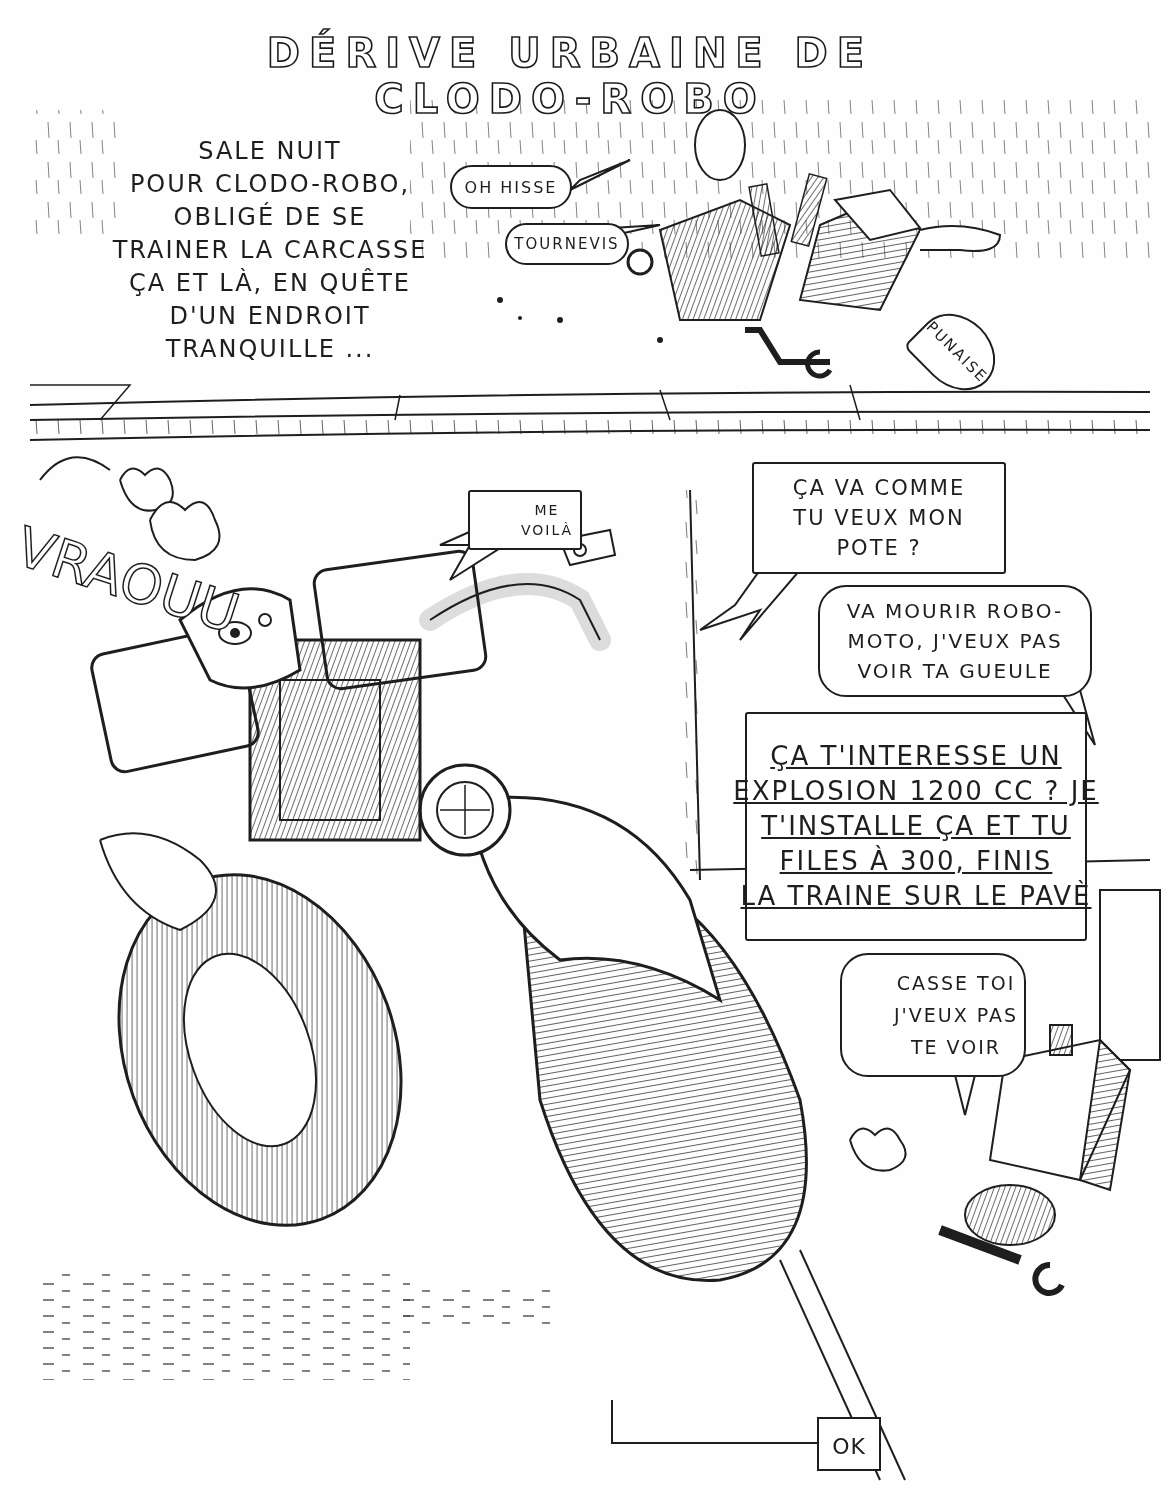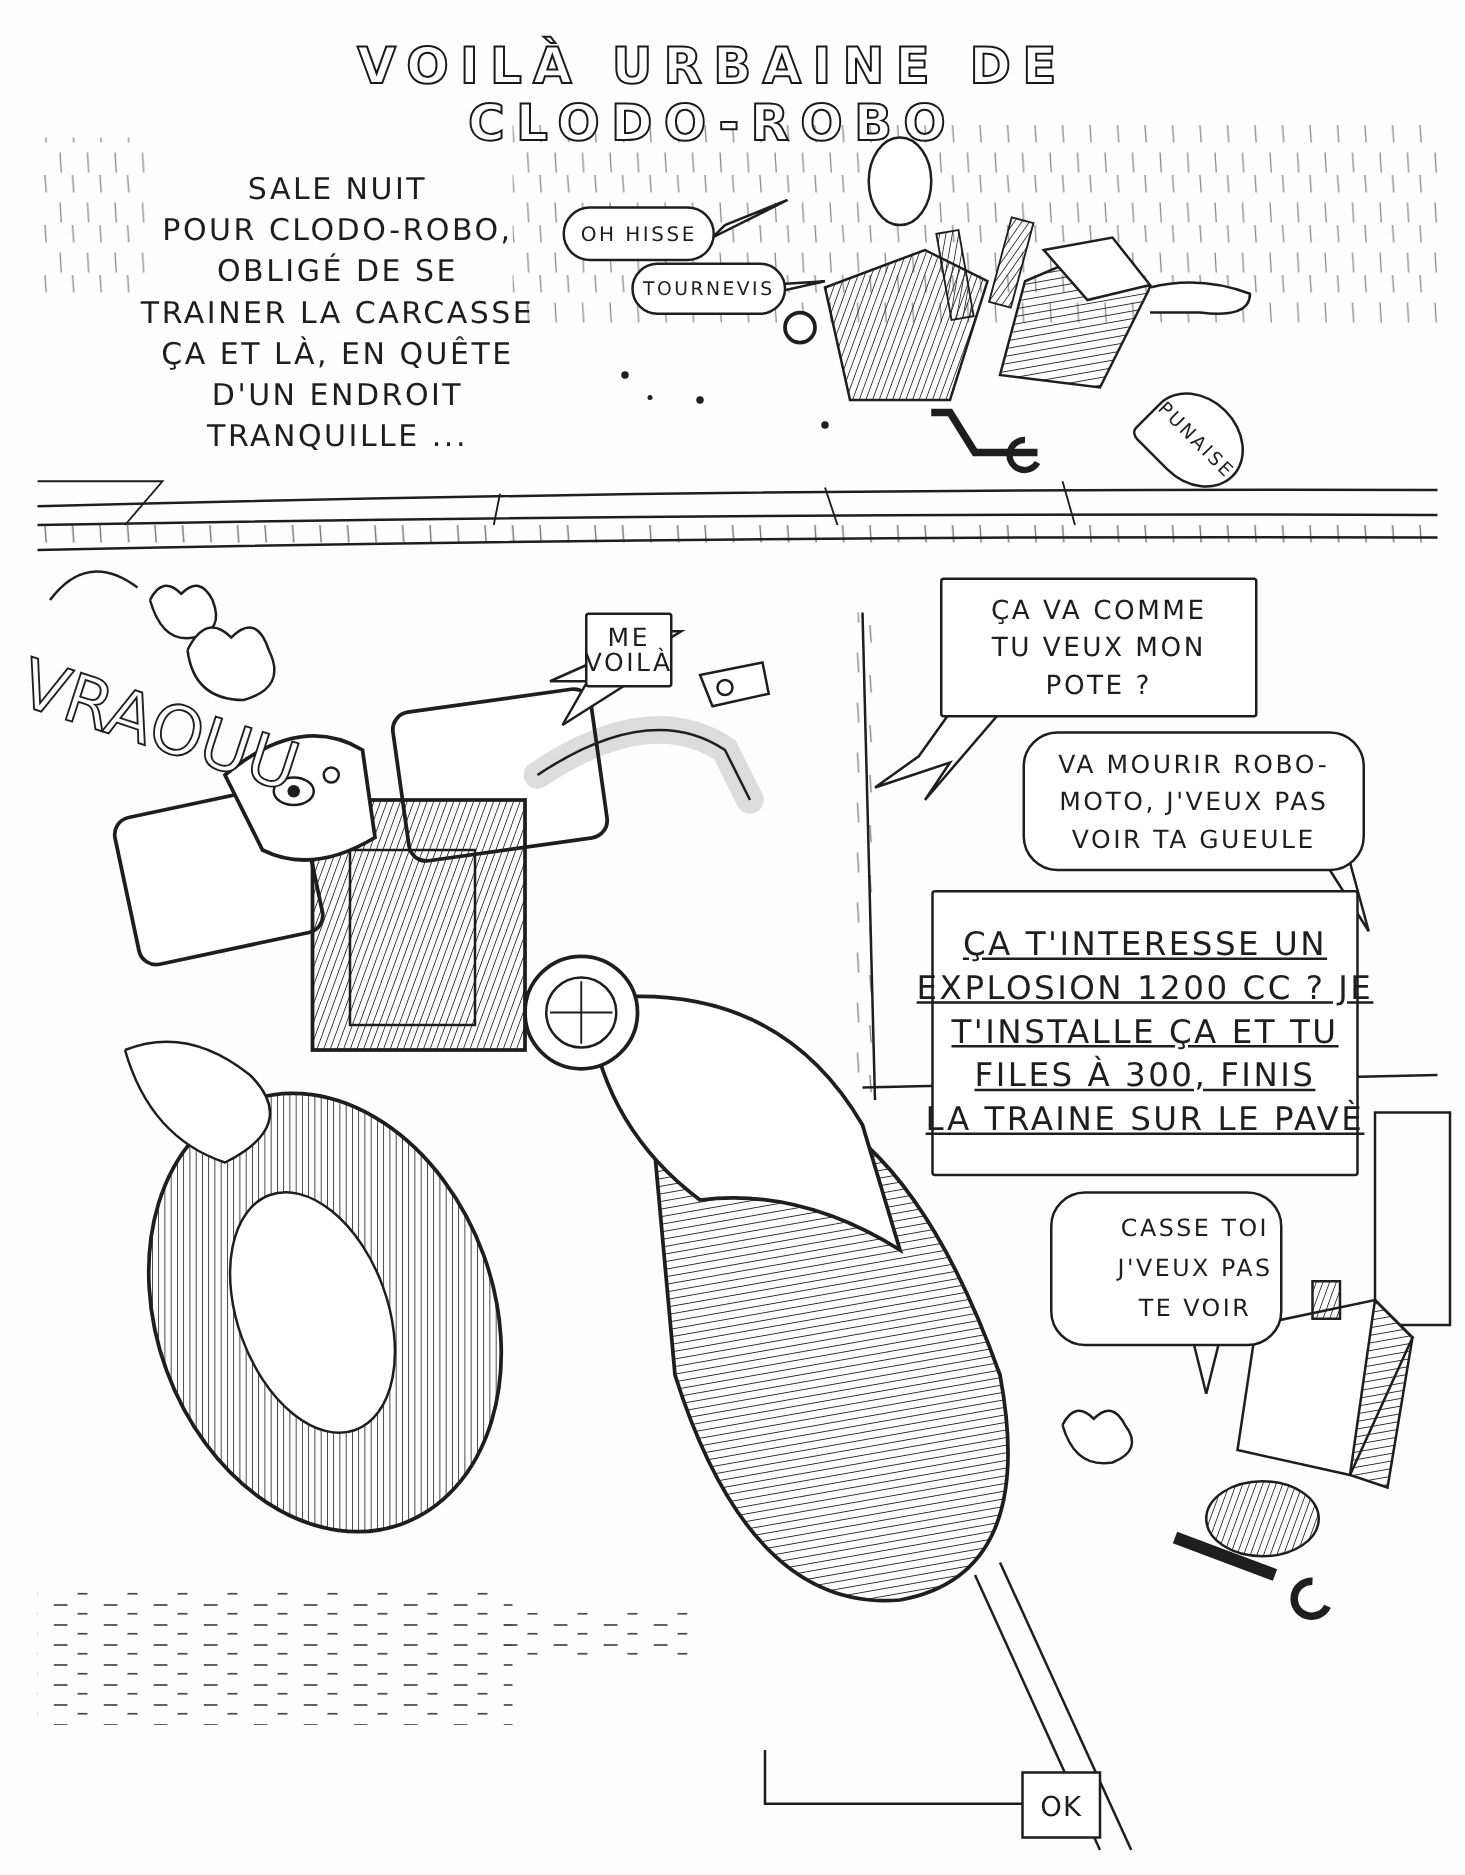--- a/index.html
+++ b/index.html
@@ -124,45 +124,45 @@
     <rect x="818" y="1418" width="62" height="52" fill="#fff" stroke="#1e1e1e" stroke-width="2"></rect>
 
     <polygon points="530,505 545,505 480,545 505,545 450,580 470,545 440,545" fill="#fff" stroke="#1e1e1e" stroke-width="2"></polygon>
     <polygon points="760,570 800,570 740,640 760,610 700,630 735,605" fill="#fff" stroke="#1e1e1e" stroke-width="2"></polygon>
     <polygon points="1060,690 1080,690 1095,745" fill="#fff" stroke="#1e1e1e" stroke-width="2"></polygon>
     <polygon points="955,1075 975,1075 965,1115" fill="#fff" stroke="#1e1e1e" stroke-width="2"></polygon>
     <polygon points="570,190 580,180 630,160" fill="#fff" stroke="#1e1e1e" stroke-width="2"></polygon>
     <polygon points="570,245 580,230 660,225" fill="#fff" stroke="#1e1e1e" stroke-width="2"></polygon>
   </svg>
 
-  <div class="title">VOILÀ URBAINE DE CLODO-ROBO</div>
+  <div class="title">DÉRIVE URBAINE DE CLODO-ROBO</div>
 
   <div class="narration hand">
     <div>SALE NUIT</div>
     <div>POUR CLODO-ROBO,</div>
     <div>OBLIGÉ DE SE</div>
     <div>TRAINER LA CARCASSE</div>
     <div>ÇA ET LÀ, EN QUÊTE</div>
     <div>D'UN ENDROIT</div>
     <div>TRANQUILLE ...</div>
   </div>
 
   <div class="bubble round hand" style="left:450px;top:165px;width:118px;height:40px;font-size:16px;">
     <div>OH HISSE</div>
   </div>
-  <div class="bubble round hand" style="left:505px;top:210px;width:120px;height:38px;font-size:15px;">
+  <div class="bubble round hand" style="left:505px;top:223px;width:120px;height:38px;font-size:15px;">
     <div>TOURNEVIS</div>
   </div>
   <div class="bubble hand" style="left:915px;top:318px;width:80px;height:64px;font-size:15px;border-radius:50% 50% 50% 10%;transform:rotate(45deg);">
     <div>PUNAISE</div>
   </div>
 
   <div class="hand" style="position:absolute;left:28px;top:515px;font-size:54px;letter-spacing:0;color:#fff;-webkit-text-stroke:1.5px #1e1e1e;transform:rotate(18deg);transform-origin:left top;">VRAOUU</div>
 
-  <div class="bubble square hand" style="left:468px;top:490px;width:66px;height:56px;font-size:20px;line-height:20px;">
+  <div class="bubble square hand" style="left:468px;top:490px;width:66px;height:56px;font-size:14px;line-height:20px;padding-left:44px;">
     <div>ME</div>
     <div>VOILÀ</div>
   </div>
 
   <div class="bubble square hand" style="left:752px;top:462px;width:250px;height:108px;font-size:21px;line-height:30px;">
     <div>ÇA VA COMME</div>
     <div>TU VEUX MON</div>
     <div>POTE ?</div>
   </div>
 

